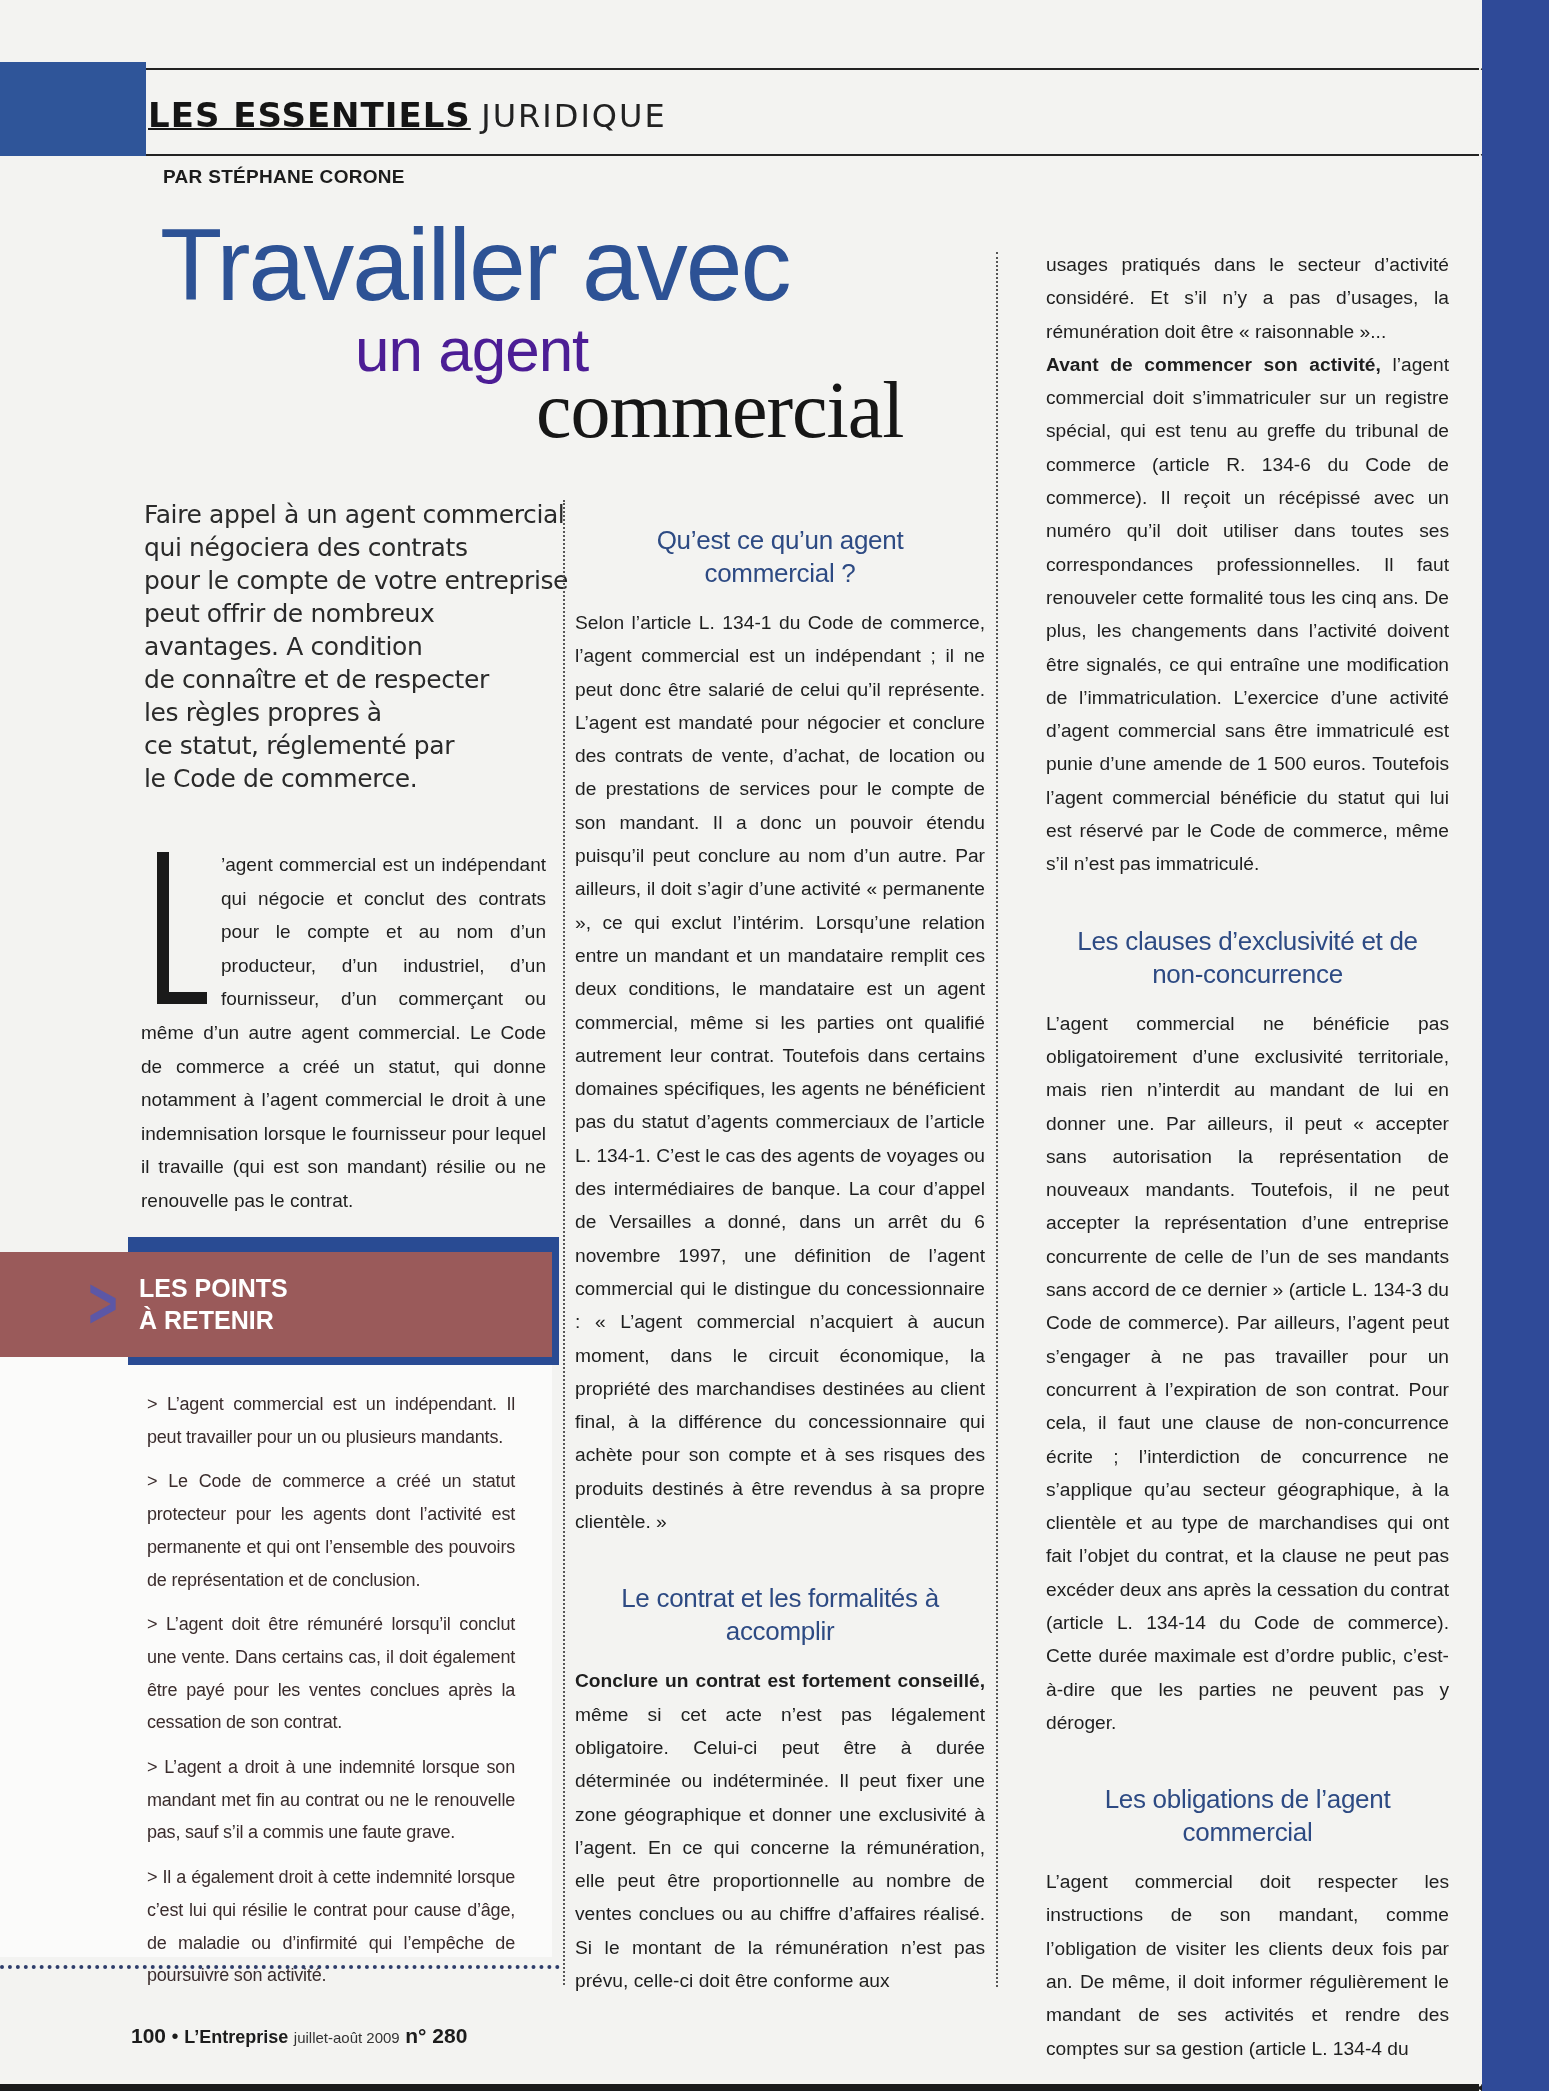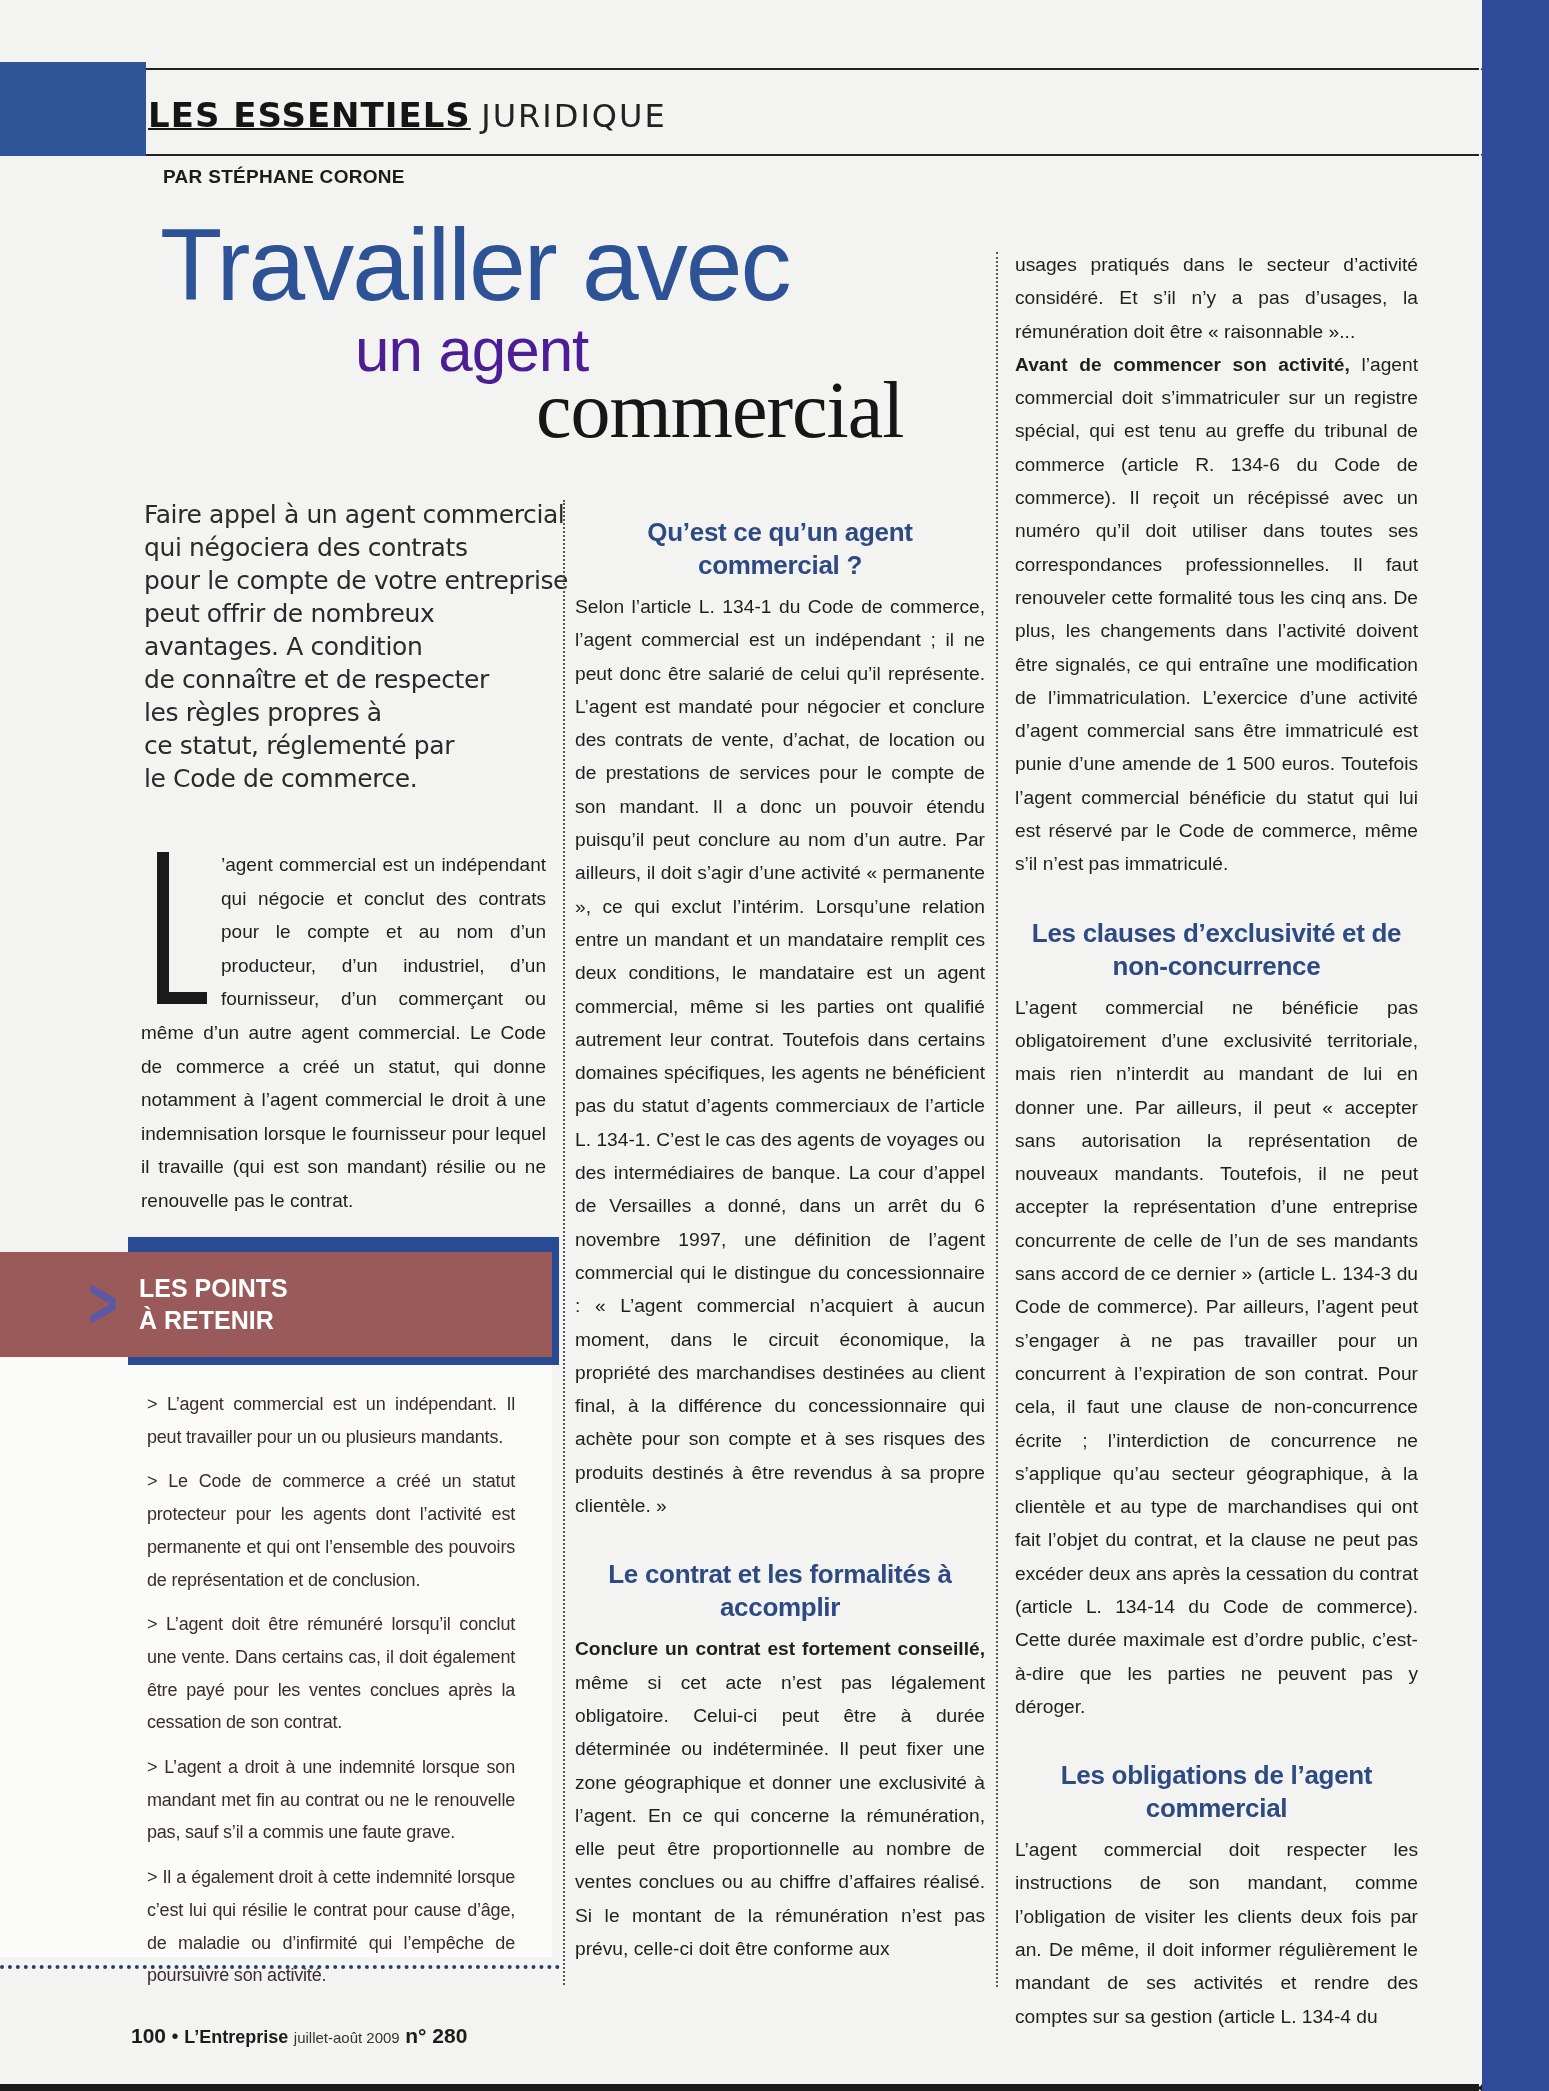--- a/index.html
+++ b/index.html
@@ -78,23 +78,23 @@
   }
   .pts-list {
     position:absolute; left:135px; top:1376px; width:392px;
     font-size:18px; line-height:32.7px; color:#3a2c2c; text-align:justify; letter-spacing:-0.2px;
   }
   .pts-list p { margin:12px; }
   
   .col { position:absolute; font-size:19.2px; line-height:33.3px; text-align:justify; color:#1e1e1e; }
   .col p { margin:0; }
   .col-2 { left:575px; top:508px; width:410px; }
-  .col-3 { left:1015px; top:248px; width:403px; }
+  .col-3 { left:1046px; top:248px; width:403px; }
   .sub {
-    text-align:center; color:#2d4a83; font-weight:bold; font-size:26px; line-height:33px; margin:8px;
+    text-align:center; color:#2d4a83; font-weight:normal; font-size:26px; line-height:33px; margin:16px;
     letter-spacing:-0.3px;
   }
   .gap { height:28px; }
   .b { font-weight:bold; }
   
   .footer {
     position:absolute; left:131px; top:2024px; font-size:20px; line-height:24px; color:#1c1c1c;
   }
   .footer .num, .footer .issue { font-weight:bold; font-size:21px; }
   .footer .pub { font-weight:bold; font-size:18px; }

